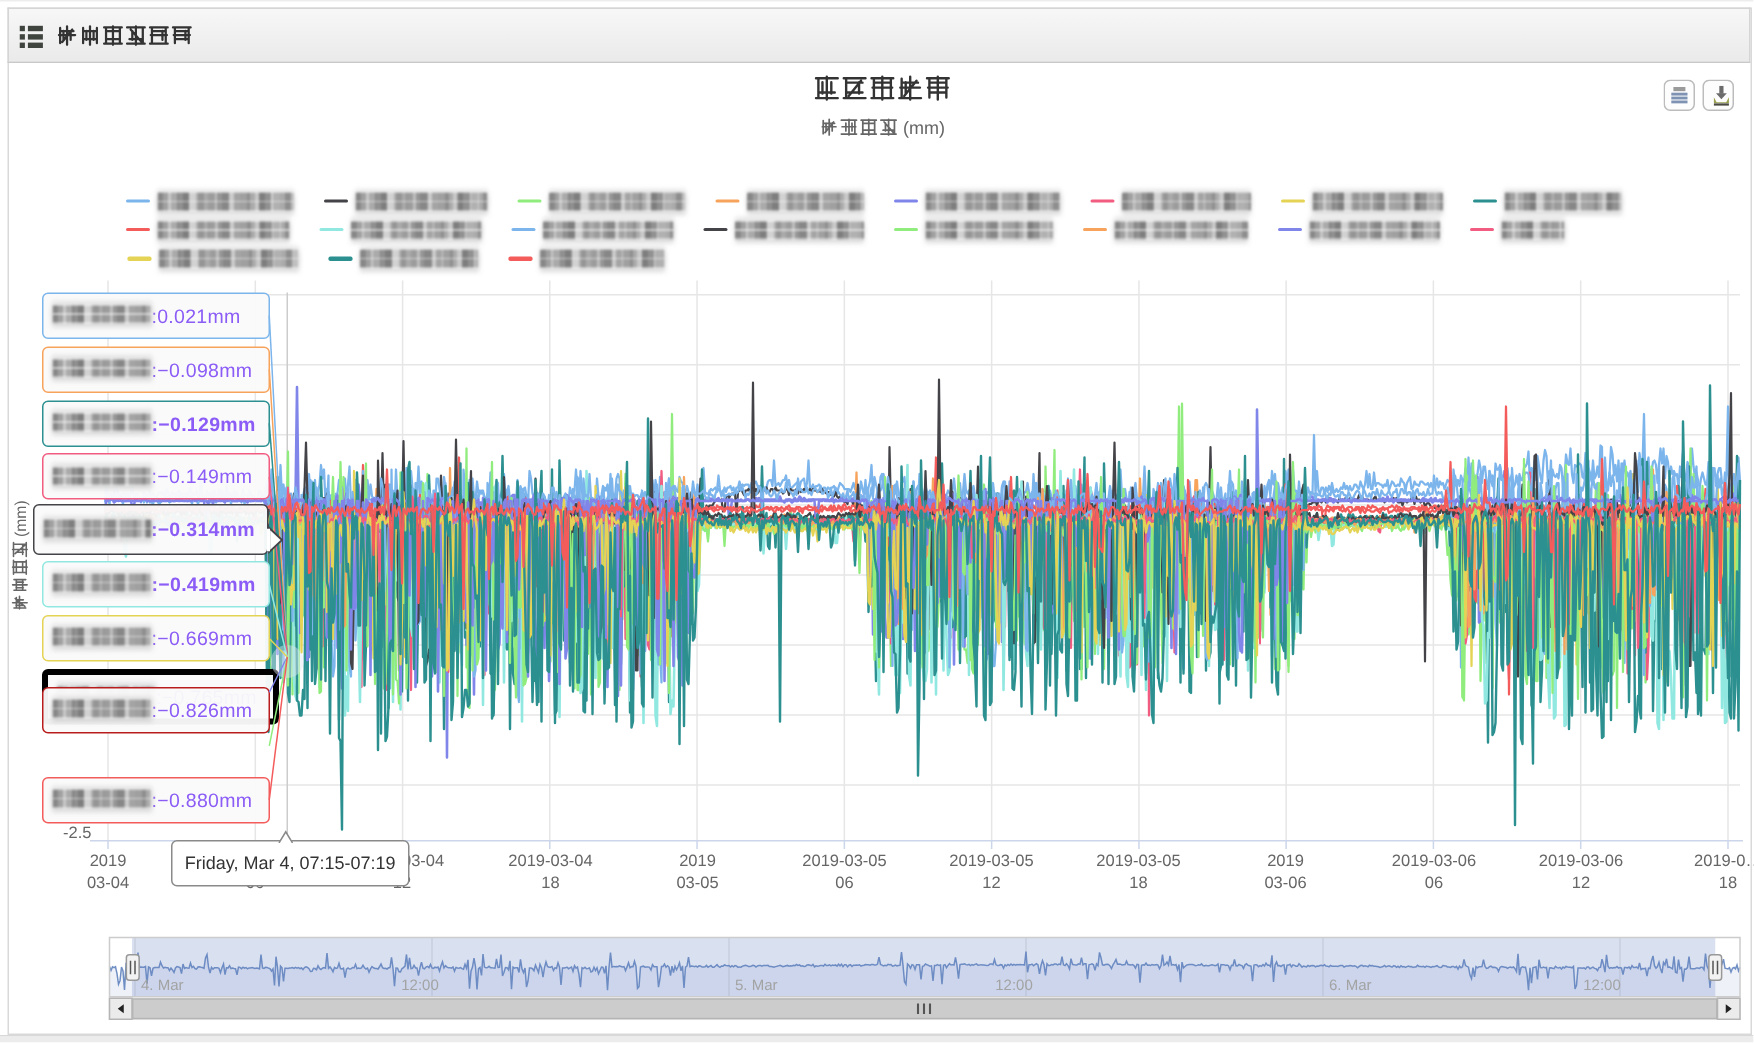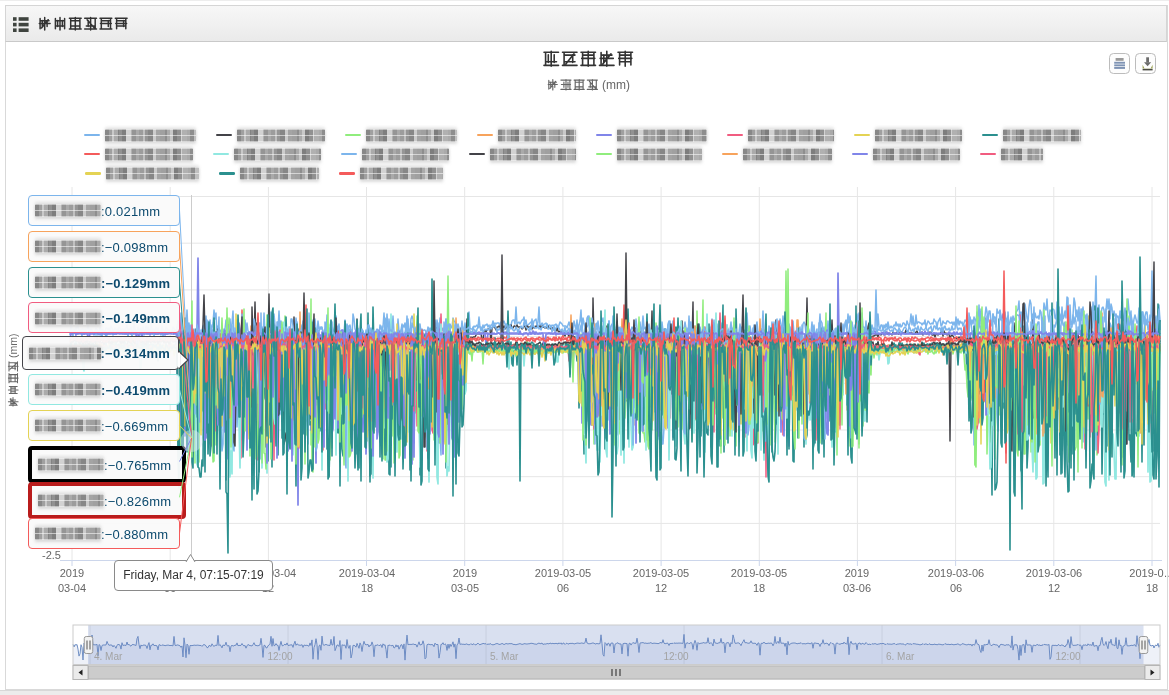--- a/index.html
+++ b/index.html
@@ -4,21 +4,21 @@
 body{width:1169px;height:695px;position:relative;overflow:hidden;background:#fff;font-family:"Liberation Sans",sans-serif}
 .li{position:absolute;height:13px;z-index:8}
 .lm{display:inline-block;width:16px;height:2.5px;border-radius:1.2px;vertical-align:3.5px;margin-right:5px}
 .cz{display:inline-block;height:13px;vertical-align:middle;border-radius:1px;filter:blur(0.6px);
 box-shadow:0 2px 3px rgba(185,185,185,.5),0 -2px 3px rgba(195,195,195,.4);background-image:
 linear-gradient(180deg,rgba(255,255,255,.5) 0 1px,rgba(255,255,255,0) 1px 6px,rgba(255,255,255,.55) 6px 7px,rgba(255,255,255,0) 7px 12px,rgba(255,255,255,.5) 12px 13px),
 repeating-linear-gradient(90deg,rgba(90,90,90,.35) 0 4px,rgba(0,0,0,0) 4px 9px,rgba(100,100,100,.3) 9px 14px,rgba(0,0,0,0) 14px 17px),
 repeating-linear-gradient(90deg,#a0a0a0 0 7px,#c9c9c9 7px 13px,#919191 13px 21px,#d2d2d2 21px 27px,#aaaaaa 27px 34px,#c0c0c0 34px 40px,#969696 40px 48px,#cccccc 48px 55px)}
 .tb{position:absolute;background:rgba(250,250,250,0.96);border-radius:4px;z-index:10;white-space:nowrap;padding-left:6px;box-sizing:content-box}
 .tb .czt{margin-top:-2px}
-.vv{font-size:13px;color:#0c4a6e;vertical-align:middle;letter-spacing:0.2px}
+.vv{font-size:13px;color:#8b5cf6;vertical-align:middle;letter-spacing:0.2px}
 </style></head><body>
 <div style="position:absolute;left:0;top:0;width:1169px;height:1px;background:#ededed"></div>
 <div style="position:absolute;left:5px;top:5px;width:1163px;height:685px;border:1px solid #d9d9d9;box-sizing:border-box;background:#fff"></div>
 <svg width="1169" height="695" viewBox="0 0 1169 695" xmlns="http://www.w3.org/2000/svg" style="position:absolute;left:0;top:0">
     <defs>
       <clipPath id="pc">
         <rect x="69.0" y="161.0" width="1093.0" height="399.0"></rect>
       </clipPath>
     </defs>
     <line x1="70.0" y1="196.5" x2="1160.0" y2="196.5" stroke="#e6e6e6" stroke-width="1"></line>
@@ -188,26 +188,26 @@
 <div class="li" style="left:596px;top:144.8px"><span class="lm" style="background:#90ed7d"></span><span class="cz" style="width:85px"></span></div>
 <div class="li" style="left:722px;top:144.8px"><span class="lm" style="background:#f7a35c"></span><span class="cz" style="width:89px"></span></div>
 <div class="li" style="left:852px;top:144.8px"><span class="lm" style="background:#8085e9"></span><span class="cz" style="width:87px"></span></div>
 <div class="li" style="left:980px;top:144.8px"><span class="lm" style="background:#f15c80"></span><span class="cz" style="width:42px"></span></div>
 <div class="li" style="left:85px;top:164.0px"><span class="lm" style="background:#e4d354"></span><span class="cz" style="width:93px"></span></div>
 <div class="li" style="left:219px;top:164.0px"><span class="lm" style="background:#2b908f"></span><span class="cz" style="width:79px"></span></div>
 <div class="li" style="left:339px;top:164.0px"><span class="lm" style="background:#f45b5b"></span><span class="cz" style="width:83px"></span></div>
 <div class="tb" style="left:28px;width:143.5px;top:194.8px;height:29px;border:1px solid #7cb5ec;font-weight:normal;line-height:29px"><span class="cz czt" style="width:66px"></span><span class="vv">:0.021mm</span></div>
 <div class="tb" style="left:28px;width:143.5px;top:230.7px;height:29px;border:1px solid #f7a35c;font-weight:normal;line-height:29px"><span class="cz czt" style="width:66px"></span><span class="vv">:−0.098mm</span></div>
 <div class="tb" style="left:28px;width:143.5px;top:266.6px;height:29px;border:1px solid #2b908f;font-weight:bold;line-height:29px"><span class="cz czt" style="width:66px"></span><span class="vv">:−0.129mm</span></div>
-<div class="tb" style="left:28px;width:143.5px;top:302.4px;height:29px;border:1px solid #f15c80;font-weight:bold;line-height:29px"><span class="cz czt" style="width:66px"></span><span class="vv">:−0.149mm</span></div>
+<div class="tb" style="left:28px;width:143.5px;top:302.4px;height:29px;border:1px solid #f15c80;font-weight:normal;line-height:29px"><span class="cz czt" style="width:66px"></span><span class="vv">:−0.149mm</span></div>
 <div class="tb" style="left:21.6px;width:149px;top:336.3px;height:32px;border:1.5px solid #434348;font-weight:bold;line-height:32px"><span class="cz czt" style="width:72px"></span><span class="vv">:−0.314mm</span></div>
 <div class="tb" style="left:28px;width:143.5px;top:374.2px;height:29px;border:1px solid #91e8e1;font-weight:bold;line-height:29px"><span class="cz czt" style="width:66px"></span><span class="vv">:−0.419mm</span></div>
 <div class="tb" style="left:28px;width:143.5px;top:410.1px;height:29px;border:1px solid #e4d354;font-weight:normal;line-height:29px"><span class="cz czt" style="width:66px"></span><span class="vv">:−0.669mm</span></div>
 <div class="tb" style="left:28px;width:143.5px;top:446.0px;height:29px;border:4px solid #000000;font-weight:normal;line-height:29px"><span class="cz czt" style="width:66px"></span><span class="vv">:−0.765mm</span></div>
-<div class="tb" style="left:28px;width:143.5px;top:482px;height:29px;border:4px solid #b91c1c;font-weight:normal;line-height:29px"><span class="cz czt" style="width:66px"></span><span class="vv">:−0.826mm</span></div>
+<div class="tb" style="left:28px;width:143.5px;top:458px;height:29px;border:1px solid #b91c1c;font-weight:normal;line-height:29px"><span class="cz czt" style="width:66px"></span><span class="vv">:−0.826mm</span></div>
 <div class="tb" style="left:28px;width:143.5px;top:517.7px;height:29px;border:1px solid #f45b5b;font-weight:normal;line-height:29px"><span class="cz czt" style="width:66px"></span><span class="vv">:−0.880mm</span></div>
 <div style="position:absolute;left:114px;top:560px;width:157px;height:29px;background:#fff;border:1px solid #8a8a8a;border-radius:4px;z-index:30;font:12px 'Liberation Sans',sans-serif;color:#333;text-align:center;line-height:29px">Friday, Mar 4, 07:15-07:19</div>
 <svg width="24" height="9" viewBox="0 0 24 9" xmlns="http://www.w3.org/2000/svg" style="position:absolute;left:178px;top:553px;z-index:31">
     <path d="M1 9 L8 9 L12.5 1.5 L17 9 L23 9" fill="#fff" stroke="none"></path>
     <path d="M8 9 L12.5 1.5 L17 9" fill="#fff" stroke="#8a8a8a" stroke-width="1"></path>
   </svg>
 <svg width="260" height="420" viewBox="0 0 260 420" xmlns="http://www.w3.org/2000/svg" style="position:absolute;left:0px;top:180px;z-index:20;pointer-events:none">
     <circle cx="191.5" cy="261" r="11" fill="rgba(225,231,242,0.45)"></circle>
     <line x1="179.5" y1="30.3" x2="191.5" y2="258" stroke="#7cb5ec" stroke-width="1"></line>
     <line x1="179.5" y1="66.2" x2="191.5" y2="258" stroke="#f7a35c" stroke-width="1"></line>

